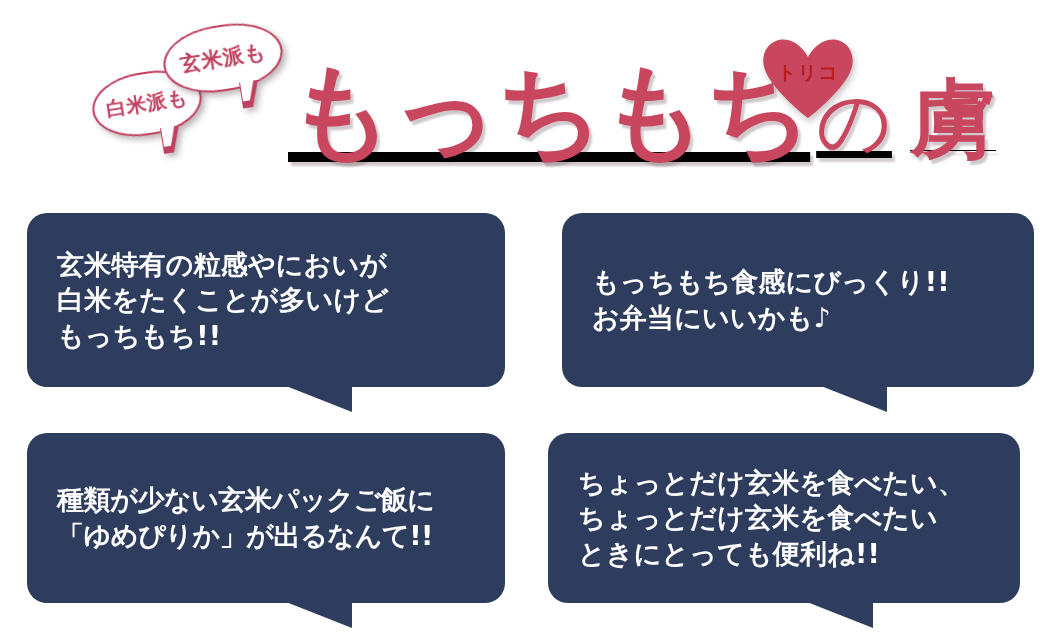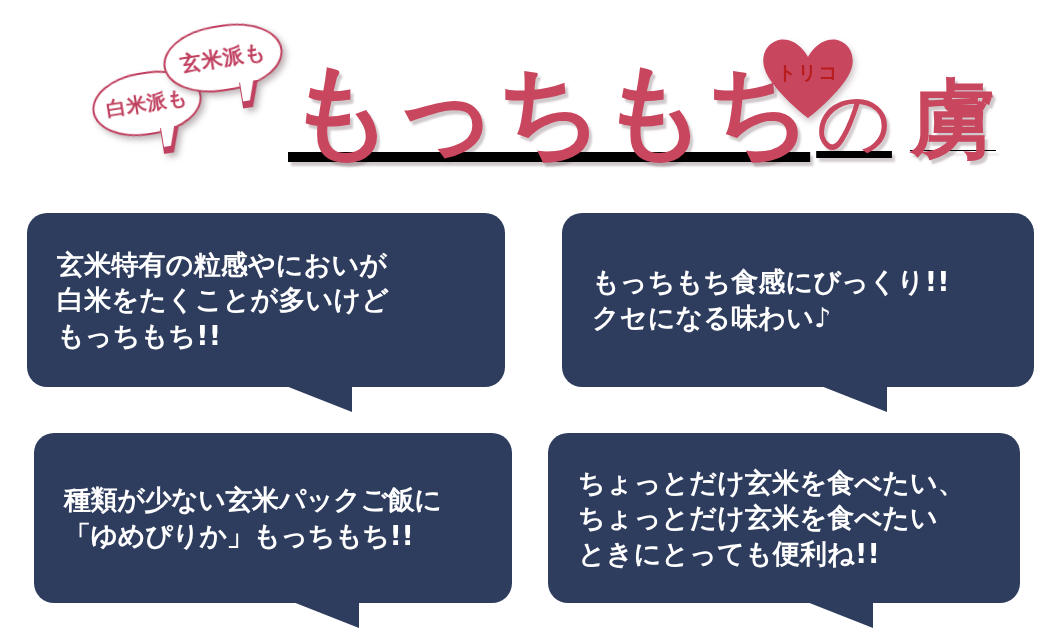--- a/index.html
+++ b/index.html
@@ -200,21 +200,21 @@
     border-right: 0 solid transparent;
   }
 
   
   #quote-1 { left: 27px;  top: 213px; width: 478px; height: 174px; }
   #quote-1 .quote-tail { left: 259px; top: 173px; }
 
   #quote-2 { left: 548px; top: 213px; width: 472px; height: 174px; margin-left: 14px; }
   #quote-2 .quote-tail { left: 259px; top: 173px; }
 
-  #quote-3 { left: 27px;  top: 433px; width: 478px; height: 170px; margin-left: 7px; }
+  #quote-3 { left: 27px;  top: 433px; width: 478px; height: 170px; }
   #quote-3 .quote-tail { left: 259px; top: 169px; }
 
   #quote-4 { left: 548px; top: 433px; width: 472px; height: 170px; }
   #quote-4 .quote-tail { left: 259px; top: 169px; }
 
   #quote-3 .quote-line { letter-spacing: -0.4px; }
 </style>
 </head>
 <body>
 
@@ -255,29 +255,29 @@
       <div class="quote-line">玄米特有の粒感やにおいが</div>
       <div class="quote-line">白米をたくことが多いけど</div>
       <div class="quote-line">もっちもち!!</div>
     </div>
     <span class="quote-tail"></span>
   </div>
 
   <div class="quote-bubble" id="quote-2">
     <div class="quote-body">
       <div class="quote-line">もっちもち食感にびっくり!!</div>
-      <div class="quote-line">クセになる味わい♪</div>
+      <div class="quote-line">お弁当にいいかも♪</div>
     </div>
     <span class="quote-tail"></span>
   </div>
 
   <div class="quote-bubble" id="quote-3">
     <div class="quote-body">
       <div class="quote-line">種類が少ない玄米パックご飯に</div>
-      <div class="quote-line">「ゆめぴりか」もっちもち!!</div>
+      <div class="quote-line">「ゆめぴりか」が出るなんて!!</div>
     </div>
     <span class="quote-tail"></span>
   </div>
 
   <div class="quote-bubble" id="quote-4">
     <div class="quote-body">
       <div class="quote-line">ちょっとだけ玄米を食べたい、</div>
       <div class="quote-line">ちょっとだけ玄米を食べたい</div>
       <div class="quote-line">ときにとっても便利ね!!</div>
     </div>

